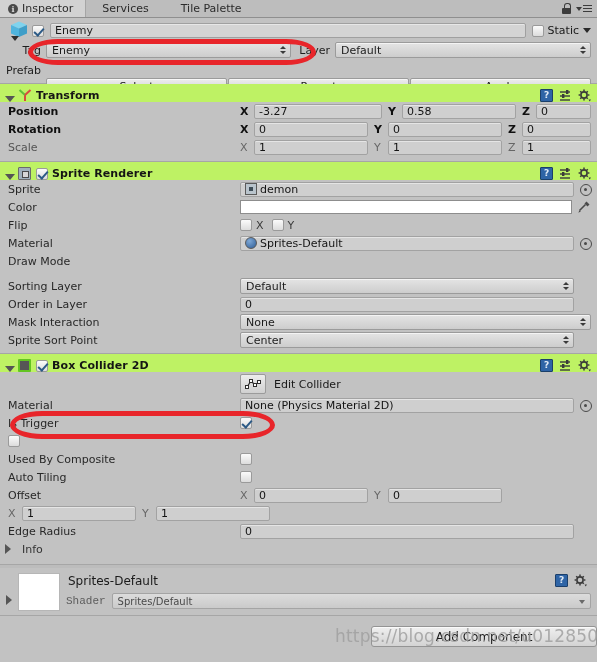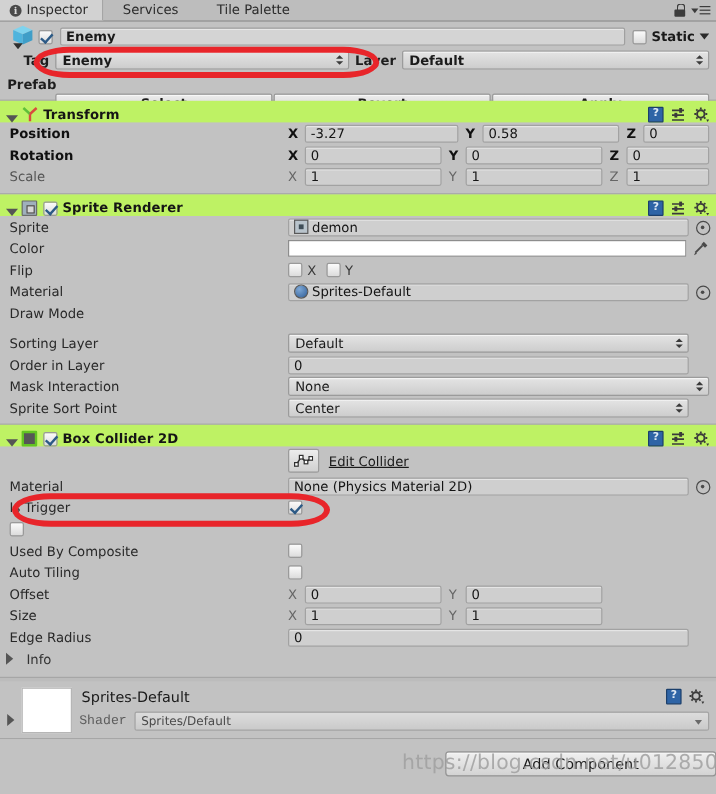--- a/index.html
+++ b/index.html
@@ -50,21 +50,21 @@
   }
   .menu-ico{ display:flex; align-items:center; gap:1px; }
   .menu-ico .tri{
     width:0;height:0;border-left:3px solid transparent;border-right:3px solid transparent;
     border-top:4px solid #3c3c3c;
   }
   .menu-ico .lines{ display:flex; flex-direction:column; gap:1.5px; }
   .menu-ico .lines i{ display:block; width:9px; height:1.5px; background:#3c3c3c; }
 
   
-  .obj-head{ background:#c2c2c2; padding:4px 6px 0 6px;font-weight:bold; }
+  .obj-head{ background:#c2c2c2; padding:4px 6px 0 6px; }
   .name-row{ display:flex; align-items:center; height:17px; }
   .cube-ico{ width:24px; height:22px; position:relative; flex:0 0 24px; margin-left:2px;}
   .cube-ico svg{ position:absolute; left:0; top:0; }
   .cb{
     width:12px;height:12px;flex:0 0 12px;
     background:linear-gradient(#fbfbfb,#dcdcdc);
     border:1px solid #9a9a9a;border-radius:2px;
     position:relative;
   }
   .cb.checked:after{
@@ -174,21 +174,21 @@
   .target-ico:before{content:"";position:absolute;left:1px;top:1px;width:10px;height:10px;border:1px solid #4a4a4a;border-radius:50%;}
   .target-ico:after{content:"";position:absolute;left:4.5px;top:4.5px;width:3px;height:3px;background:#4a4a4a;border-radius:50%;}
   .colorfield{
     flex:1;height:14px;background:#ffffff;border:1px solid #8d8d8d;
   }
   .eyedrop{ width:14px;height:14px;margin-left:5px;flex:0 0 14px; }
   .flipbox{ display:flex; align-items:center; gap:4px; }
   .flipbox .lab{ font-size:11px; color:#3a3a3a; margin-right:8px; }
 
   .editcollider{
-    display:flex; align-items:center; gap:8px;text-decoration:underline;
+    display:flex; align-items:center; gap:8px;
   }
   .ec-btn{
     width:26px;height:20px;background:linear-gradient(#ededed,#d0d0d0);
     border:1px solid #9b9b9b;border-radius:2px;display:flex;align-items:center;justify-content:center;
   }
 
   
   .mat-block{ background:#c2c2c2; padding:5px 6px 4px 6px; }
   .mat-top{ display:flex; align-items:flex-start; gap:6px; }
   .mat-fold{
@@ -592,21 +592,20 @@
   <span class="plabel">Offset</span>
   <span class="vec">
     <span class="axis-lbl dim">X</span>
     <span class="numfield" style="width:114px;">0</span>
     <span class="axis-lbl dim" style="margin-left:6px;">Y</span>
     <span class="numfield" style="width:114px;">0</span>
   </span>
 </div>
 
 <div class="prow">
-  <span class="plabel">Size</span>
   <span class="vec">
     <span class="axis-lbl dim">X</span>
     <span class="numfield" style="width:114px;">1</span>
     <span class="axis-lbl dim" style="margin-left:6px;">Y</span>
     <span class="numfield" style="width:114px;">1</span>
   </span>
 </div>
 
 <div class="prow">
   <span class="plabel">Edge Radius</span>

